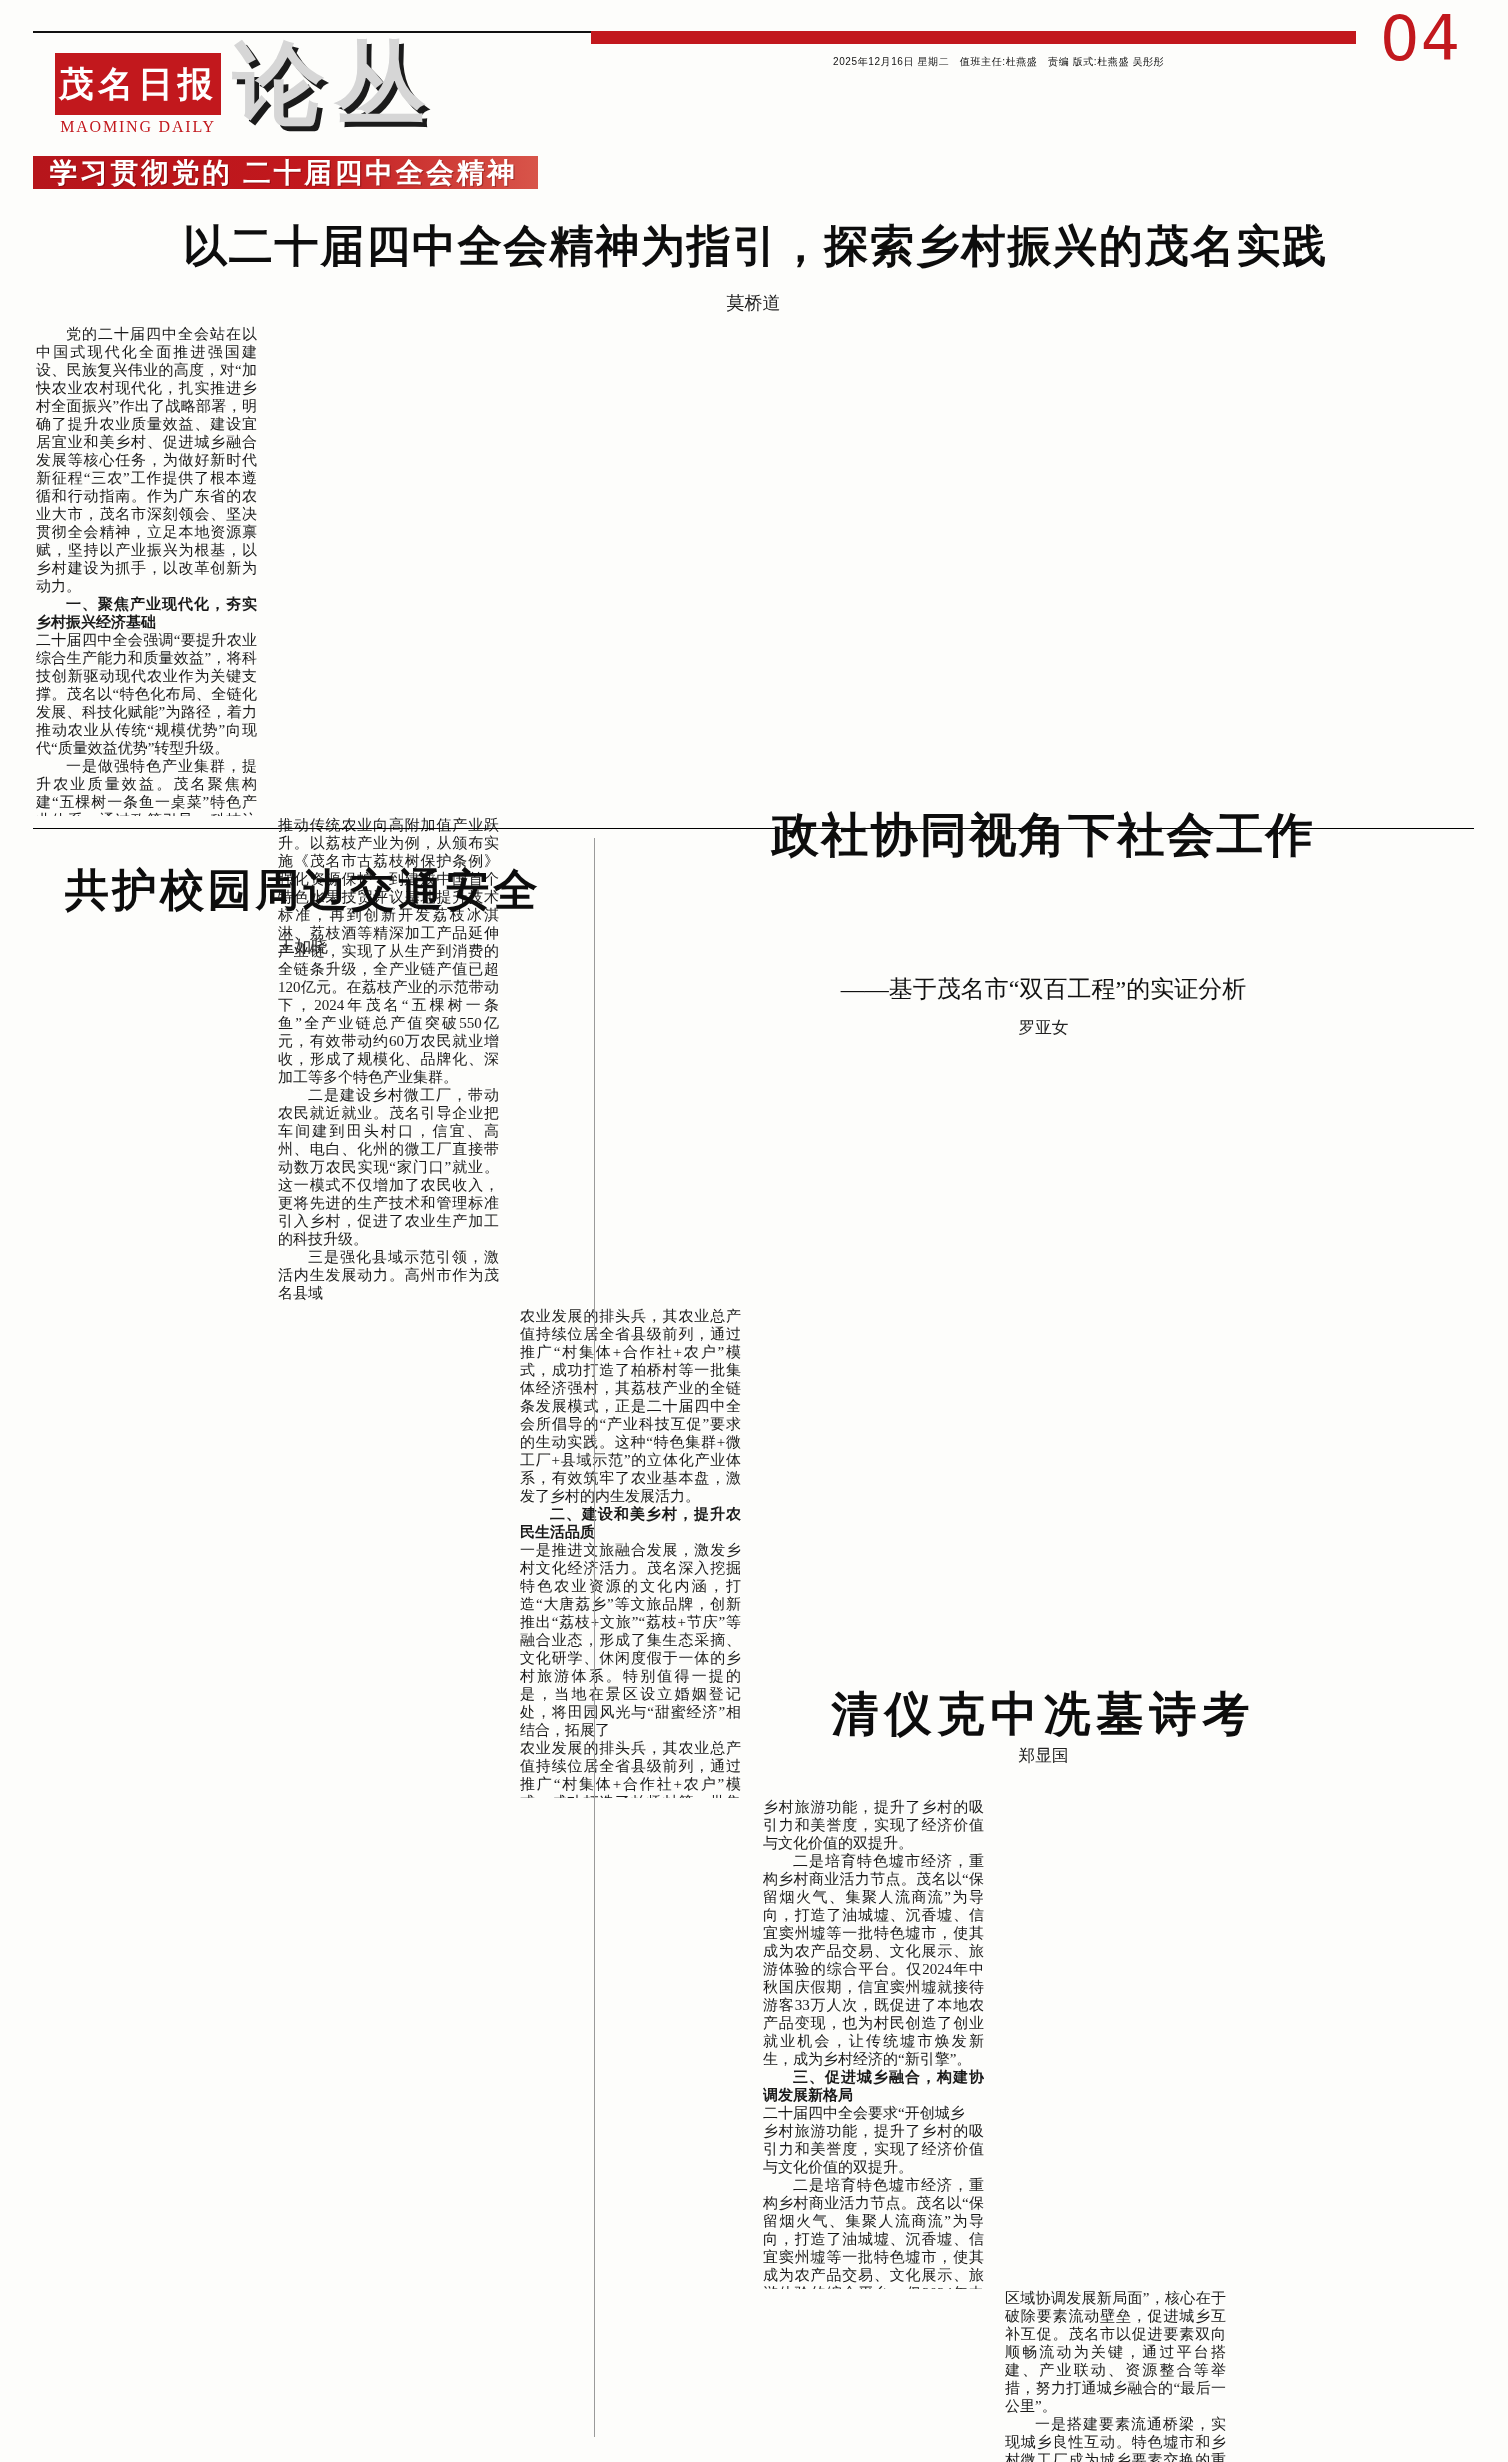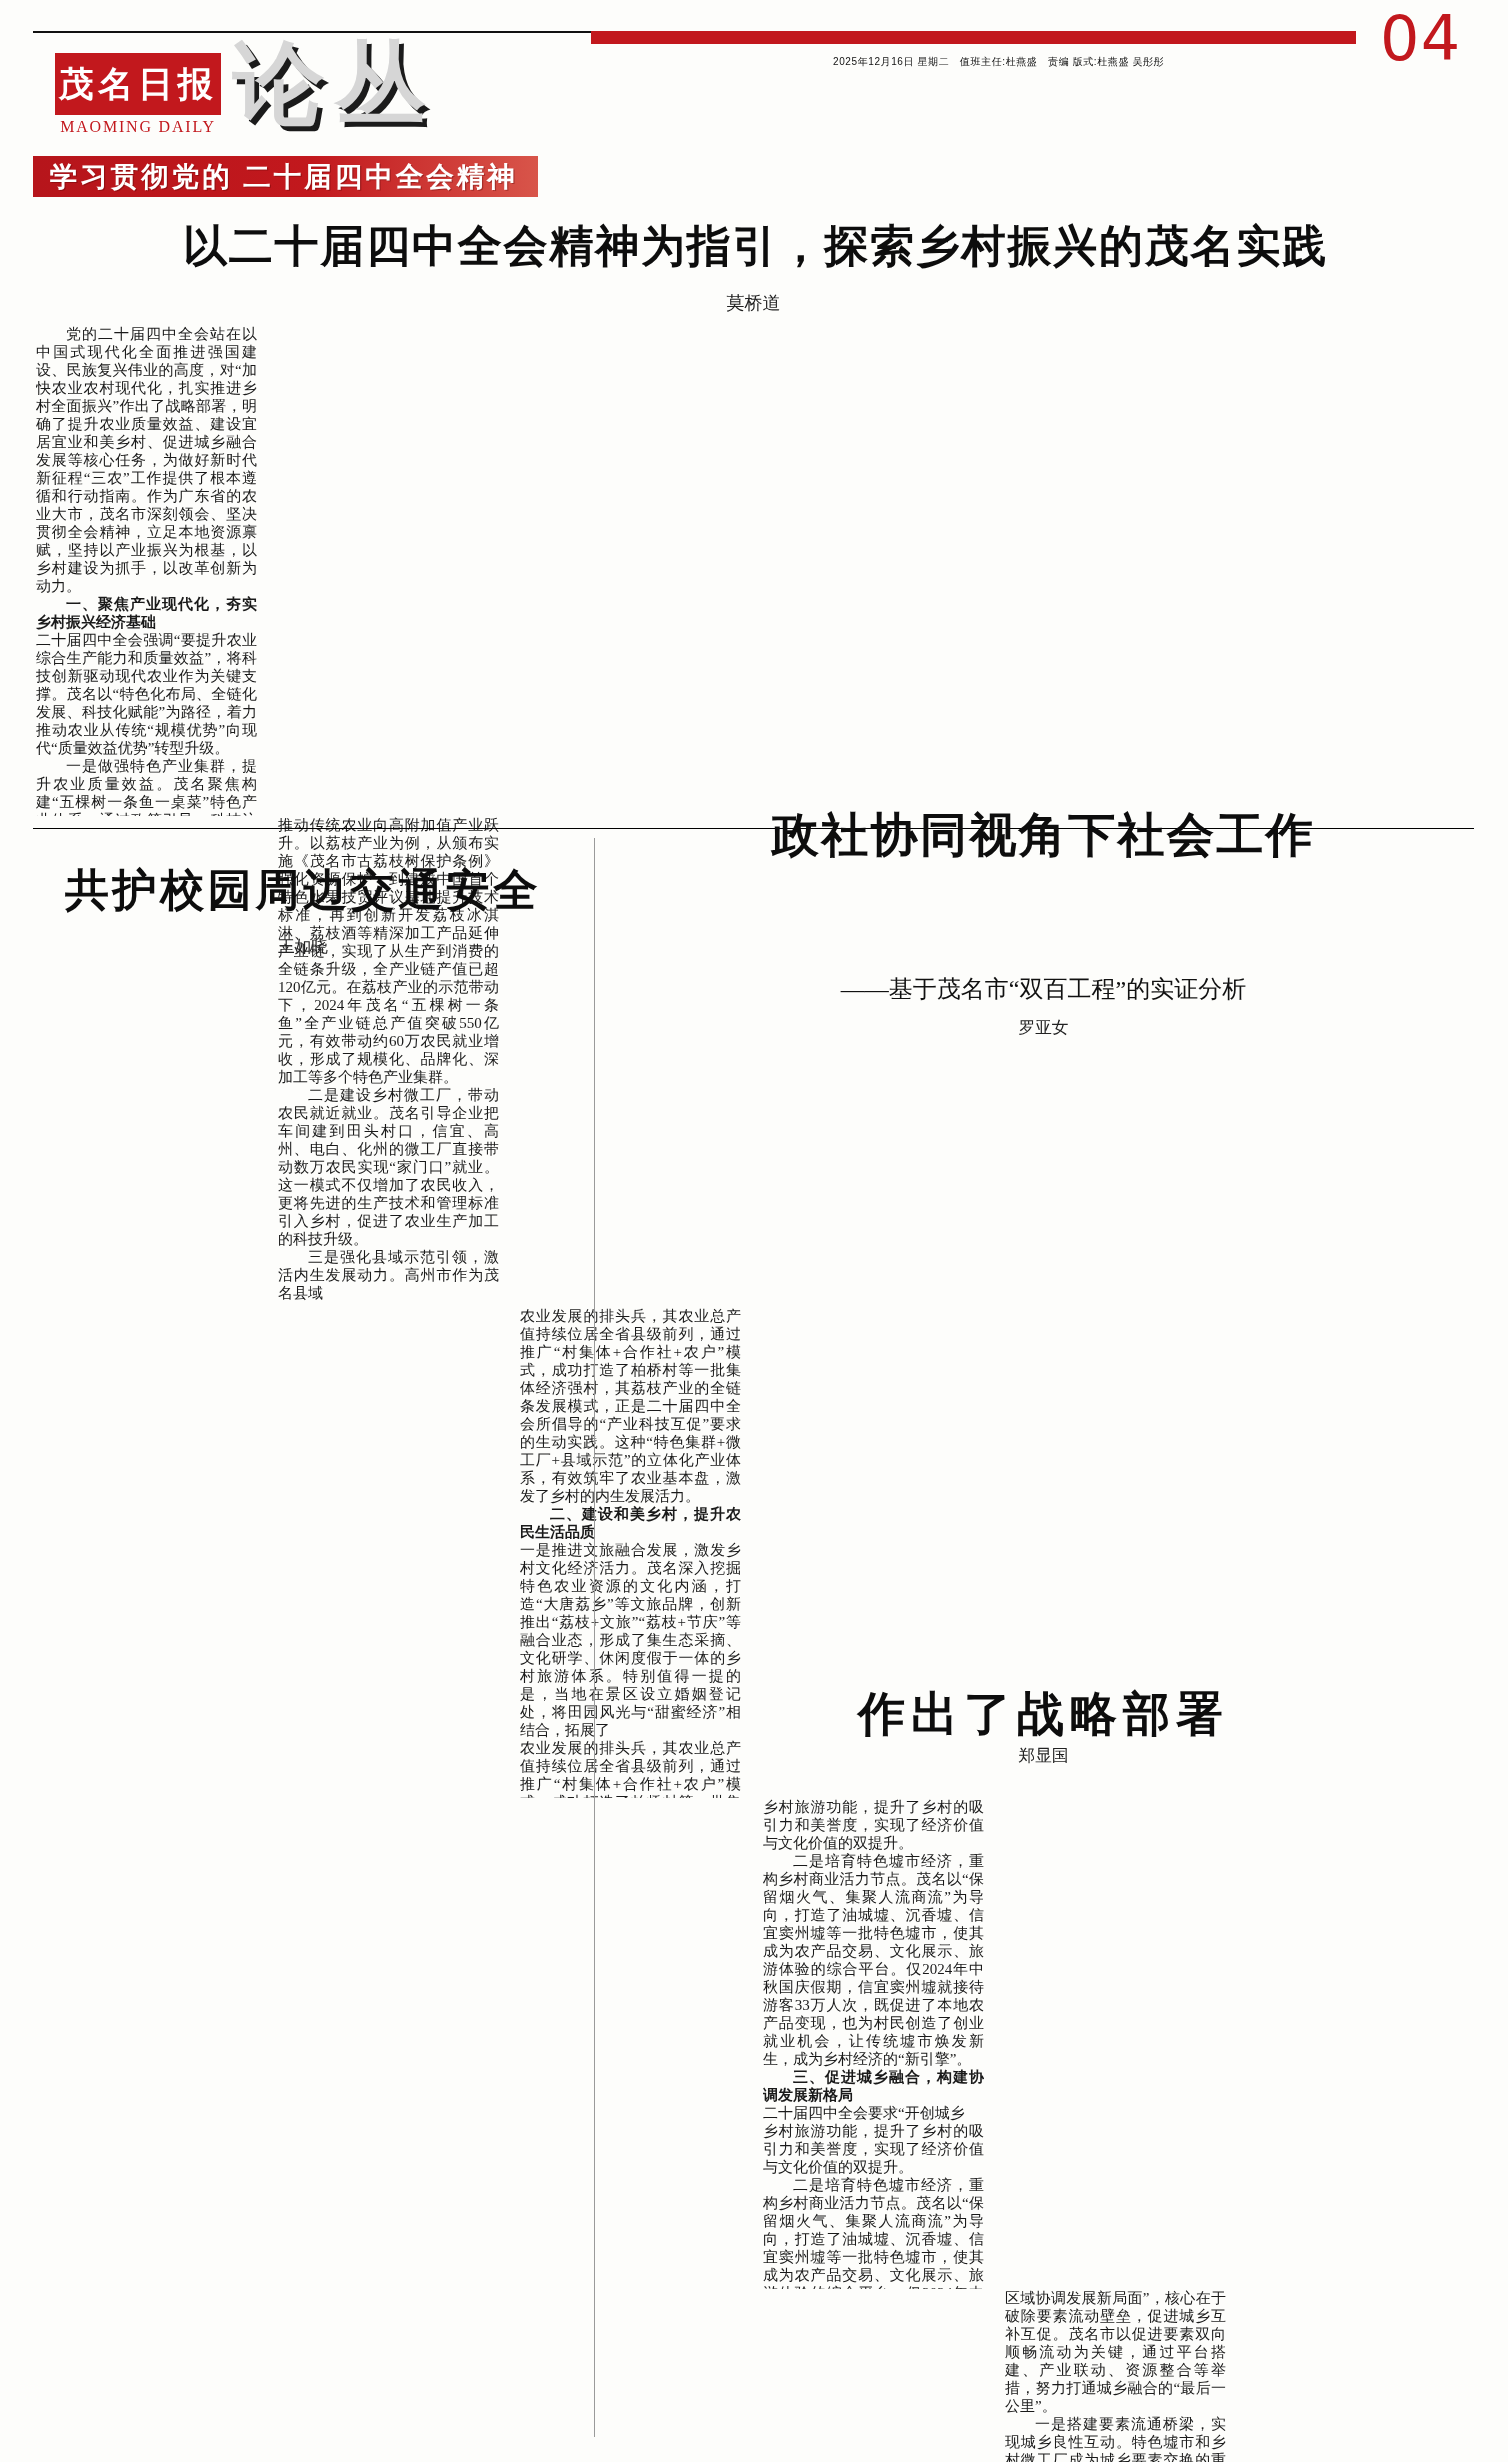--- a/index.html
+++ b/index.html
@@ -14,21 +14,21 @@
   #page-number{left:1380px;top:8.4px;font-family:"DejaVu Sans","Liberation Sans",sans-serif;
                font-size:62px;color:#c2181d;letter-spacing:1.2px;line-height:1;}
   #masthead-box{left:55px;top:53px;width:166px;height:62px;background:#c2181d;
                 display:flex;align-items:center;justify-content:center;}
   #masthead-box span{color:#fff;font-size:35px;font-weight:bold;letter-spacing:4.8px;
                      font-family:"Liberation Serif",serif;}
   #masthead-en{left:55px;top:118px;width:166px;text-align:center;color:#c2181d;
                font-size:16px;letter-spacing:1.8px;font-family:"Liberation Serif",serif;}
   #section-logo{left:233px;top:35px;font-size:91px;font-weight:bold;letter-spacing:10.7px;
                 color:#d6d6d6;text-shadow:4.8px 4.8px 0 #1b1b1b;line-height:1.1;}
-  #theme-banner{left:33px;top:156px;width:505px;height:41px;
+  #theme-banner{left:33px;top:156px;width:505px;height:33px;
                 background:linear-gradient(90deg,#b6151b,#c2181d 55%,#d8554a);
                 display:flex;align-items:center;}
   #theme-banner span{color:#fff;font-weight:bold;font-size:27.5px;letter-spacing:3px;
                      padding-left:16.7px;font-family:"Liberation Sans","DejaVu Sans",sans-serif;
                      text-shadow:1.2px 1.2px 0 rgba(80,0,0,.35);white-space:nowrap;}
   
   .headline{font-weight:bold;color:#0d0d0d;text-align:center;}
   .byline{text-align:center;color:#222;}
   .col{overflow:hidden;text-align:justify;position:relative;}
   .para{margin:0;text-indent:2em;}
@@ -109,17 +109,17 @@
 
   <div class="abs headline" id="a2-headline">共护校园周边交通安全</div>
   <div class="abs byline" id="a2-byline">王如晓</div>
 
   <div class="abs headline" id="a3-headline">
     <div>政社协同视角下社会工作</div>
   </div>
   <div class="abs" id="a3-subtitle">——基于茂名市“双百工程”的实证分析</div>
   <div class="abs byline" id="a3-byline">罗亚女</div>
 
-  <div class="abs headline" id="a4-headline">作出了战略部署</div>
+  <div class="abs headline" id="a4-headline">清仪克中冼墓诗考</div>
   <div class="abs byline" id="a4-byline">郑显国</div>
 
 </div>
 
 
 </body></html>

